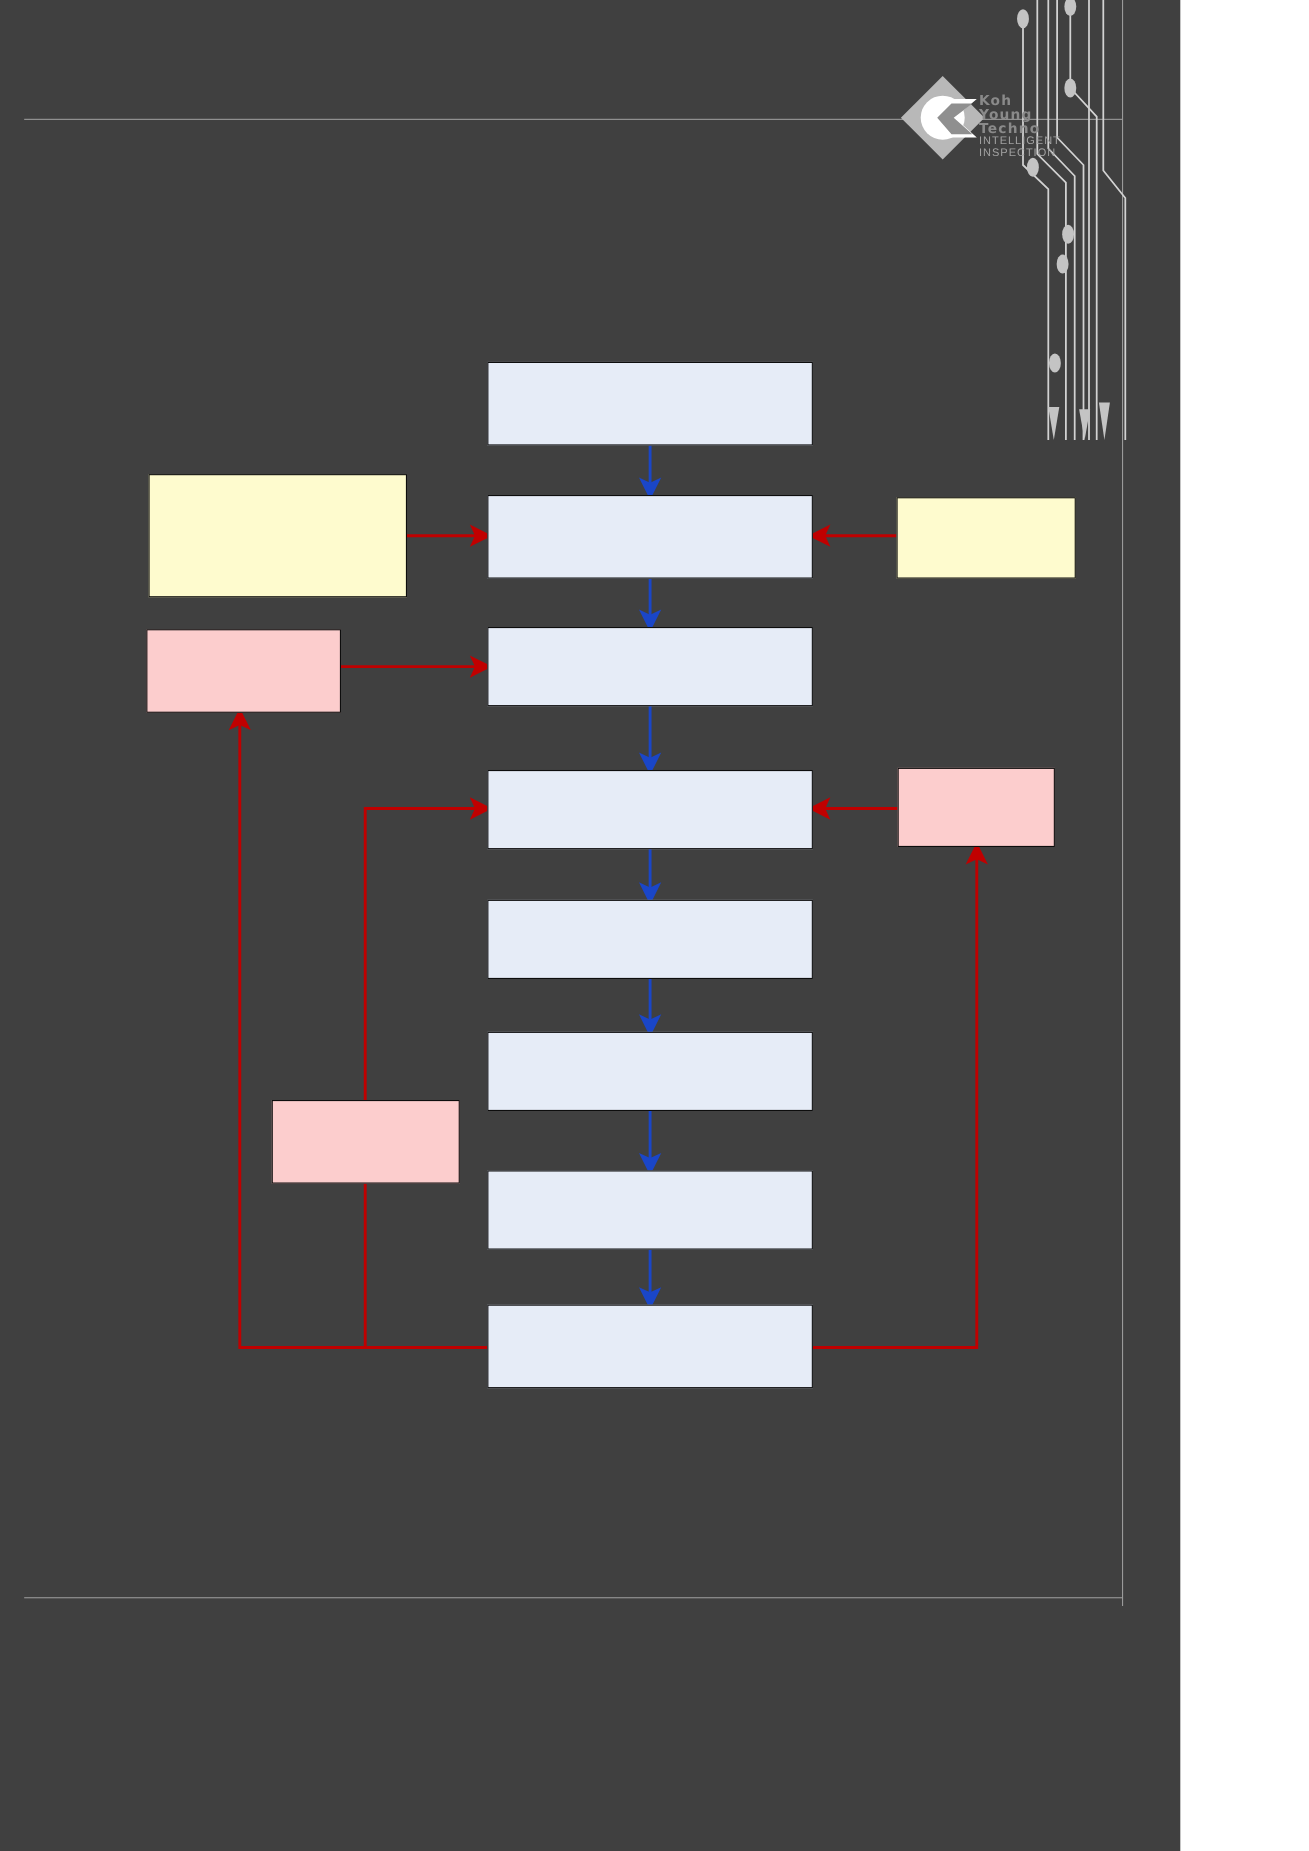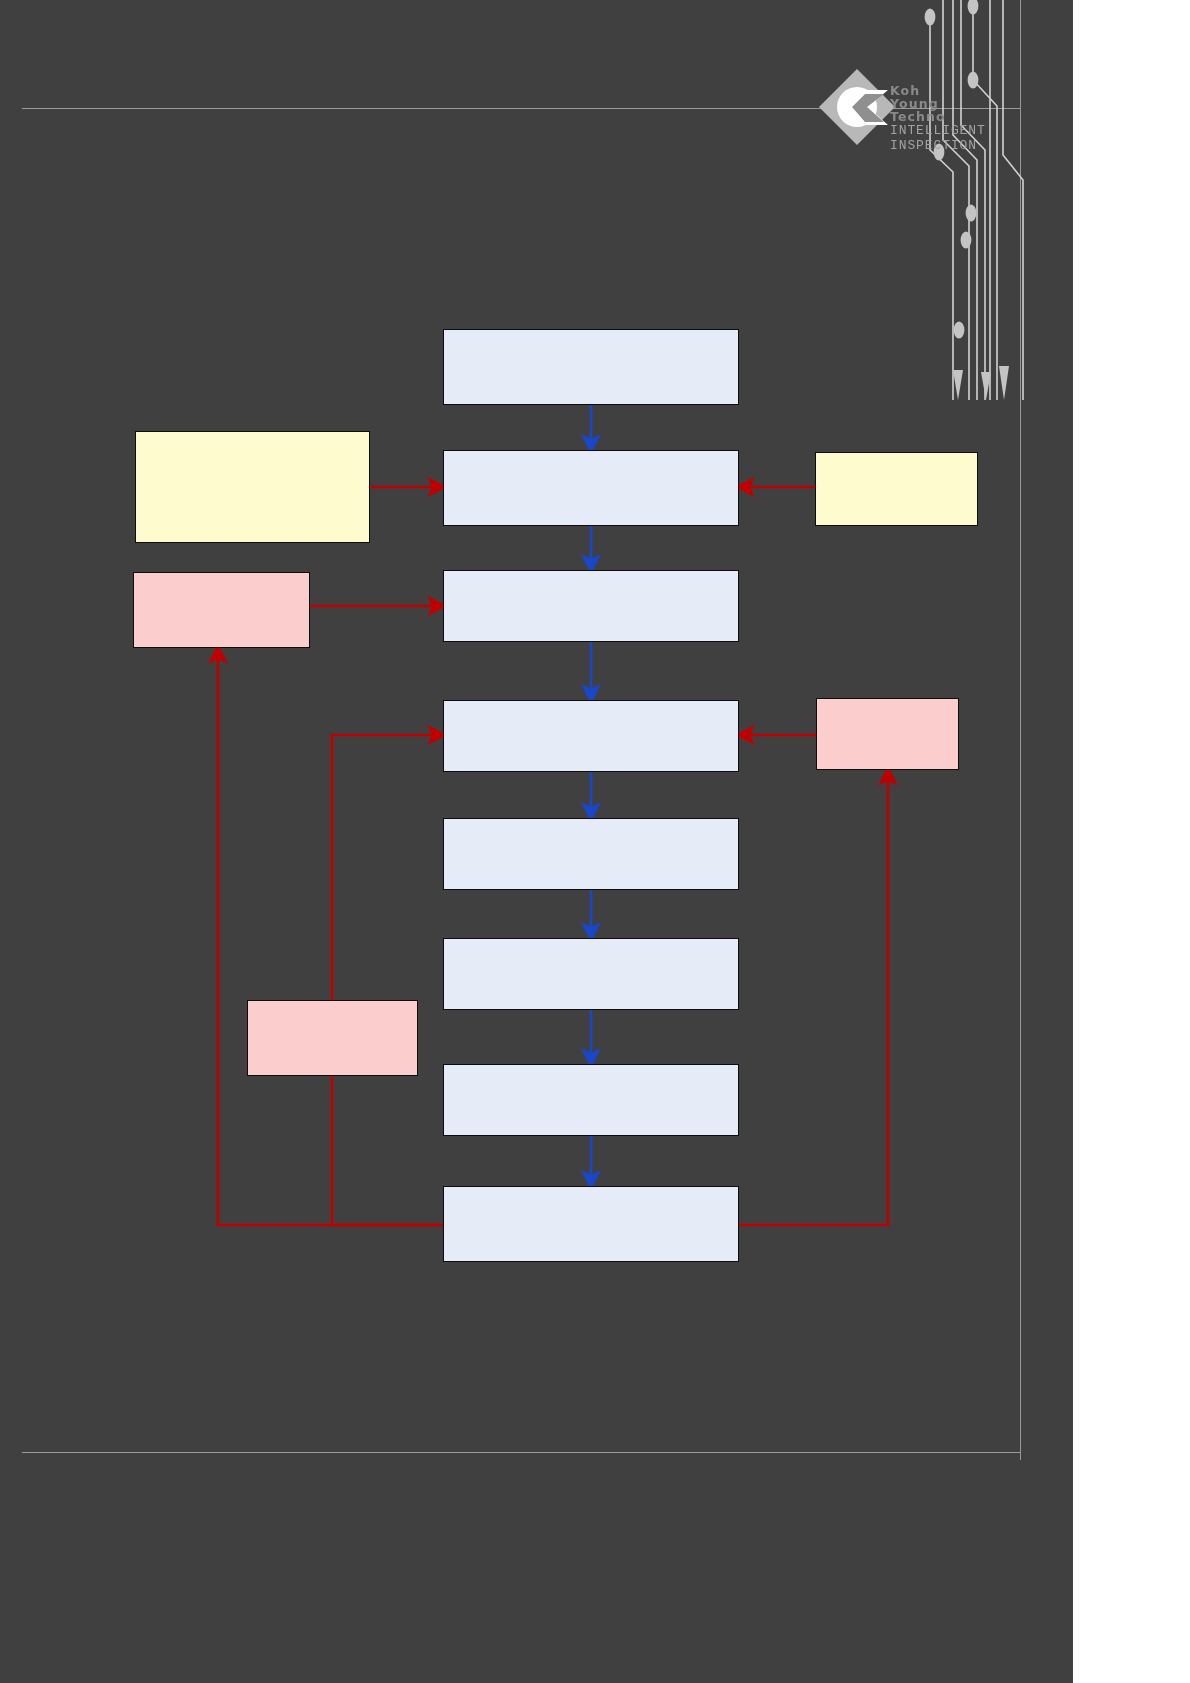--- a/index.html
+++ b/index.html
@@ -54,25 +54,25 @@
     color: #8d8d8d;
   }
   .logo-l1, .logo-l2, .logo-l3 {
     font-size: 12.5px;
     font-weight: bold;
     letter-spacing: 1.1px;
     color: #8a8a8a;
     font-family: "DejaVu Sans", sans-serif;
   }
   .logo-l4, .logo-l5 {
-    font-size: 13px;
+    font-size: 10px;
     letter-spacing: 0.9px;
     color: #a2a2a2;
     margin-top: 1px;
-    font-family: Liberation Mono, monospace;
+    font-family: Liberation Sans, sans-serif;
   }
 
   
   .circuit {
     position: absolute;
     right: 0;
     top: 0;
     width: 200px;
     height: 400px;
     pointer-events: none;

